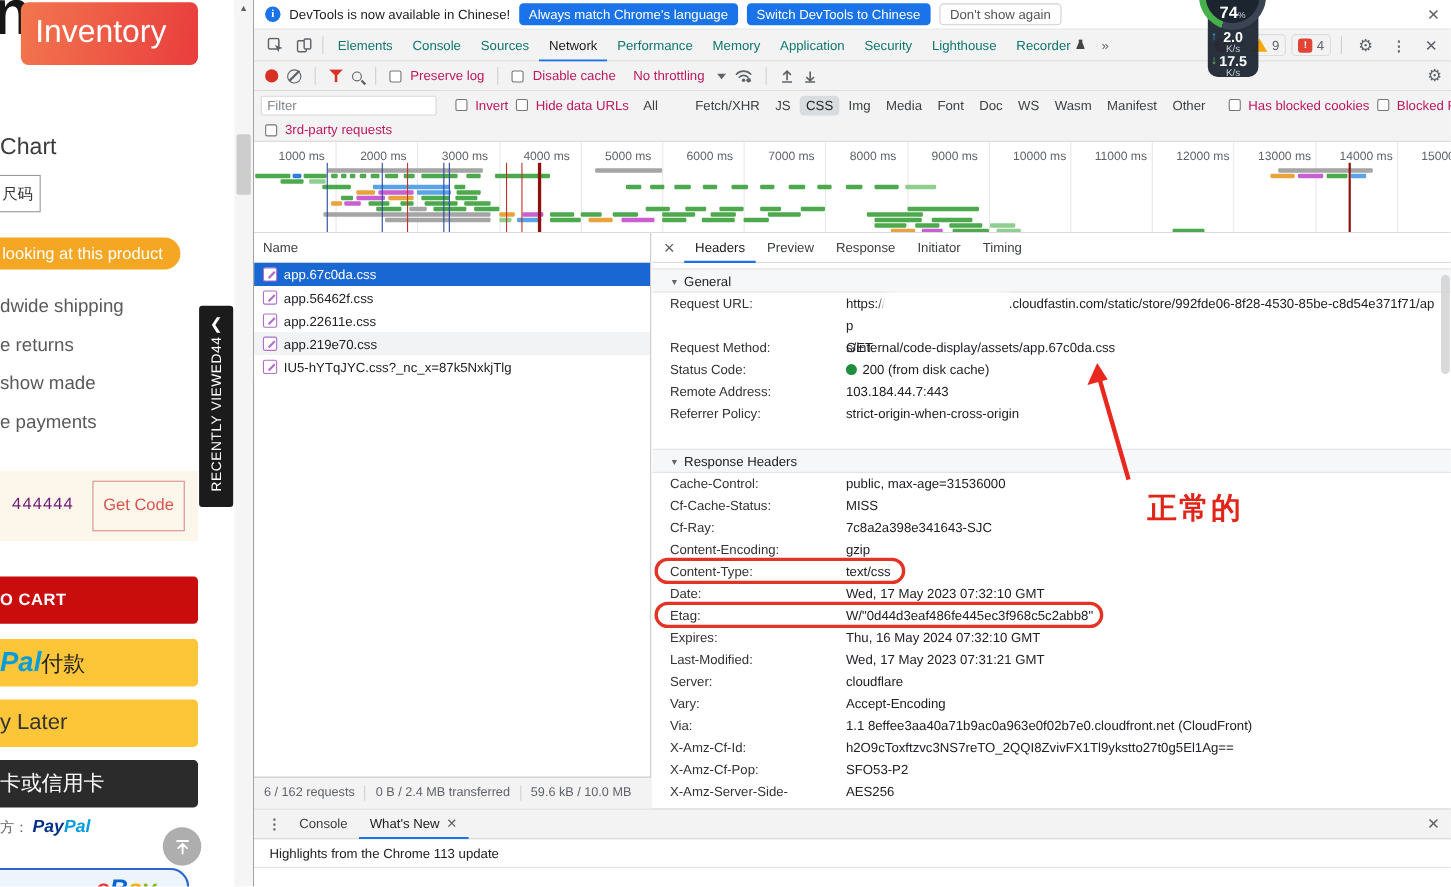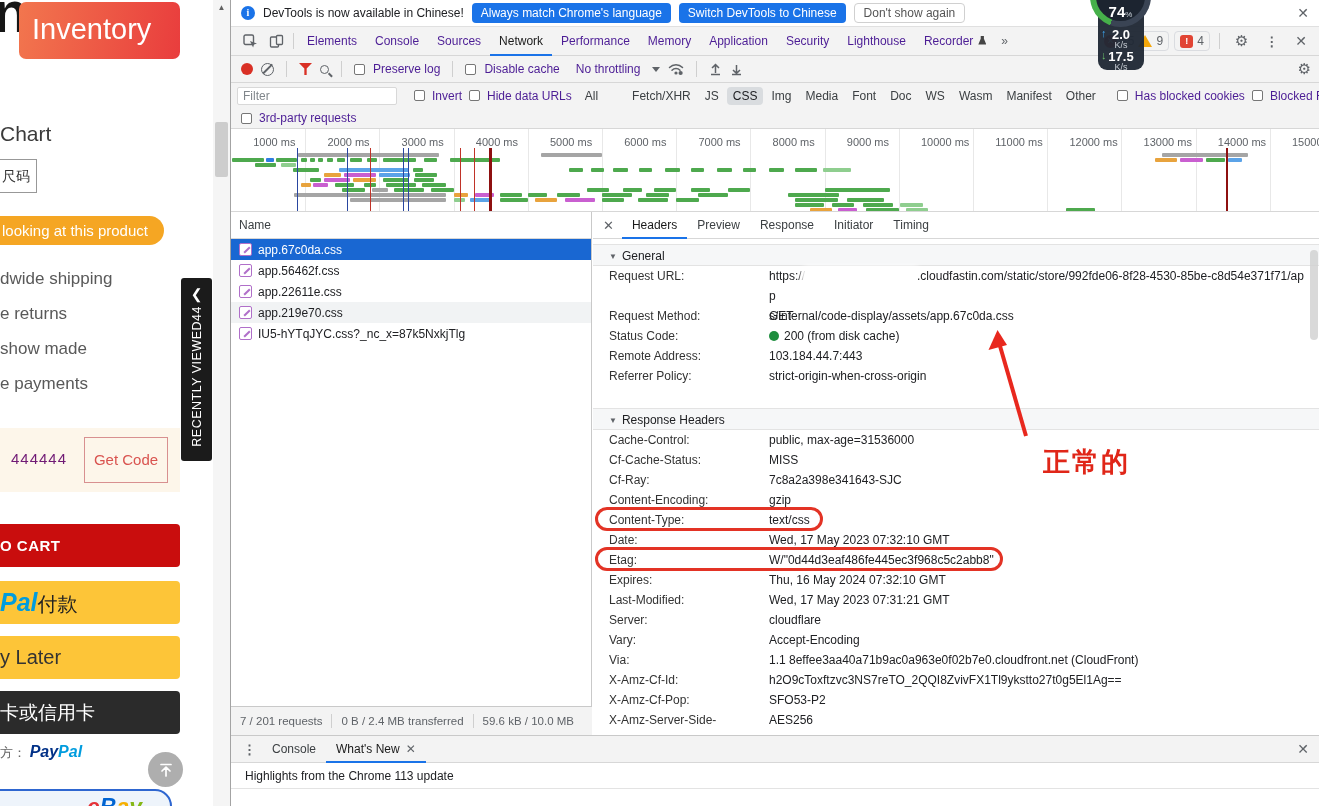--- a/index.html
+++ b/index.html
@@ -55,41 +55,41 @@
   .info-ic{width:14px;height:14px;border-radius:50%;background:#1a73e8;color:#fff;font-size:10px;font-weight:700;
     text-align:center;line-height:14px;font-family:"Liberation Serif",serif}
   .bluebtn{background:#1a73e8;color:#fff;border:none;border-radius:4px;font-size:12px;height:20px;
     padding:0 9px;font-family:"Liberation Sans",sans-serif}
   .ghostbtn{background:#fff;color:#555;border:1px solid #d0d0d0;border-radius:4px;font-size:12px;height:20px;padding:0 9px}
   .xclose{margin-left:auto;margin-right:10px;color:#5f6368;font-size:14px;cursor:default}
 
   #tabbar{top:27px;height:29px;background:#f3f3f3;border-bottom:1px solid #d7d7d7;padding-left:6px}
   .tbicon{width:26px;height:26px;display:flex;align-items:center;justify-content:center}
   .vdiv{width:1px;height:16px;background:#cfcfcf;margin:0 4px}
-  .dtab{padding:0 9px;height:29px;line-height:29px;color:#4c1d95;white-space:nowrap}
+  .dtab{padding:0 9px;height:29px;line-height:29px;color:#0f766e;white-space:nowrap}
   .dtab.active{color:#1a1a1a;box-shadow:inset 0 -2px 0 #1a73e8}
   .flask{display:inline-block;width:8px;height:9px;background:#444;clip-path:polygon(30% 0,70% 0,70% 35%,100% 100%,0 100%,30% 35%);margin-left:5px}
   .chev2{color:#5f6368;font-size:12px;padding:0 6px;letter-spacing:-2px}
   .badgebox{display:flex;align-items:center;gap:4px;border:1px solid #dadce0;border-radius:4px;height:20px;padding:0 5px;background:#f3f3f3}
   .errdot{width:13px;height:13px;border-radius:50%;background:#d93025;color:#fff;font-size:9px;line-height:13px;text-align:center}
   .warntri{width:0;height:0;border-left:7px solid transparent;border-right:7px solid transparent;border-bottom:12px solid #f5a70a;position:relative}
   .issueic{width:13px;height:13px;border-radius:3px;background:#e14434;color:#fff;font-size:9px;font-weight:700;text-align:center;line-height:13px}
   .cnt{color:#5f6368}
   .gear{color:#5f6368;font-size:15px;padding:0 6px}
   .kebab{color:#5f6368;font-size:13px;padding:0 6px;font-weight:700}
 
   #nettools{top:56px;height:27px;background:#f3f3f3;border-bottom:1px solid #d7d7d7;padding-left:10px;gap:8px}
   .rec{width:12px;height:12px;border-radius:50%;background:#d93025}
   .clear-ic{position:relative;width:13px;height:13px;border:1.6px solid #5f6368;border-radius:50%}
   .clear-ic::after{content:"";position:absolute;left:-1px;top:4.6px;width:13px;height:1.6px;background:#5f6368;transform:rotate(-45deg)}
   .funnel{width:13px;height:12px;background:#d93025;clip-path:polygon(0 0,100% 0,59% 45%,59% 100%,41% 100%,41% 45%)}
   .mag{position:relative;width:9px;height:9px;border:1.6px solid #5f6368;border-radius:50%}
   .mag::after{content:"";position:absolute;left:7px;top:8px;width:5px;height:1.6px;background:#5f6368;transform:rotate(45deg)}
   .cb{width:11px;height:11px;border:1px solid #767676;border-radius:2px;background:#fff;flex:none;display:inline-block}
-  .lbl{color:#4c1d95;white-space:nowrap}
+  .lbl{color:#be185d;white-space:nowrap}
   .dd-arrow{width:0;height:0;border-left:4px solid transparent;border-right:4px solid transparent;border-top:5px solid #5f6368;margin-left:4px}
   .net-cond svg,.harr svg{display:block}
 
   #filterbar{top:83px;height:25px;background:#f3f3f3;padding-left:6px;gap:7px}
   #filterinput{width:160px;height:18px;border:1px solid #d8d8d8;background:#fff;border-radius:2px;
     font-size:12px;padding:0 5px;color:#0f172a;font-family:"Liberation Sans",sans-serif}
   #filterinput::placeholder{color:#80868b}
   .ftype{padding:2px 6px;border-radius:4px;color:#3c4043;white-space:nowrap}
   .ftype.sel{background:#d9dcdf;color:#202124}
   #thirdparty{top:108px;height:21px;background:#f3f3f3;border-bottom:1px solid #d7d7d7;padding-left:10px;gap:7px}
@@ -538,21 +538,21 @@
           <line x1="38" y1="106" x2="12" y2="16" stroke="#e8281e" stroke-width="4"></line>
           <polygon points="9.5,0 0.5,20 19,15" fill="#e8281e"></polygon>
         </svg>
         <div id="normal-anno">正常的</div>
         <div id="detsb"></div>
       </div>
     </div>
   </div>
 
   <div id="statusbar">
-    <span>7 / 201 requests</span>
+    <span>6 / 162 requests</span>
     <span class="sdiv"></span>
     <span>0 B / 2.4 MB transferred</span>
     <span class="sdiv"></span>
     <span>59.6 kB / 10.0 MB</span>
   </div>
 
   <div id="drawer">
     <div id="drawtabs">
       <span class="kebab">⋮</span>
       <span class="drawtab">Console</span>

